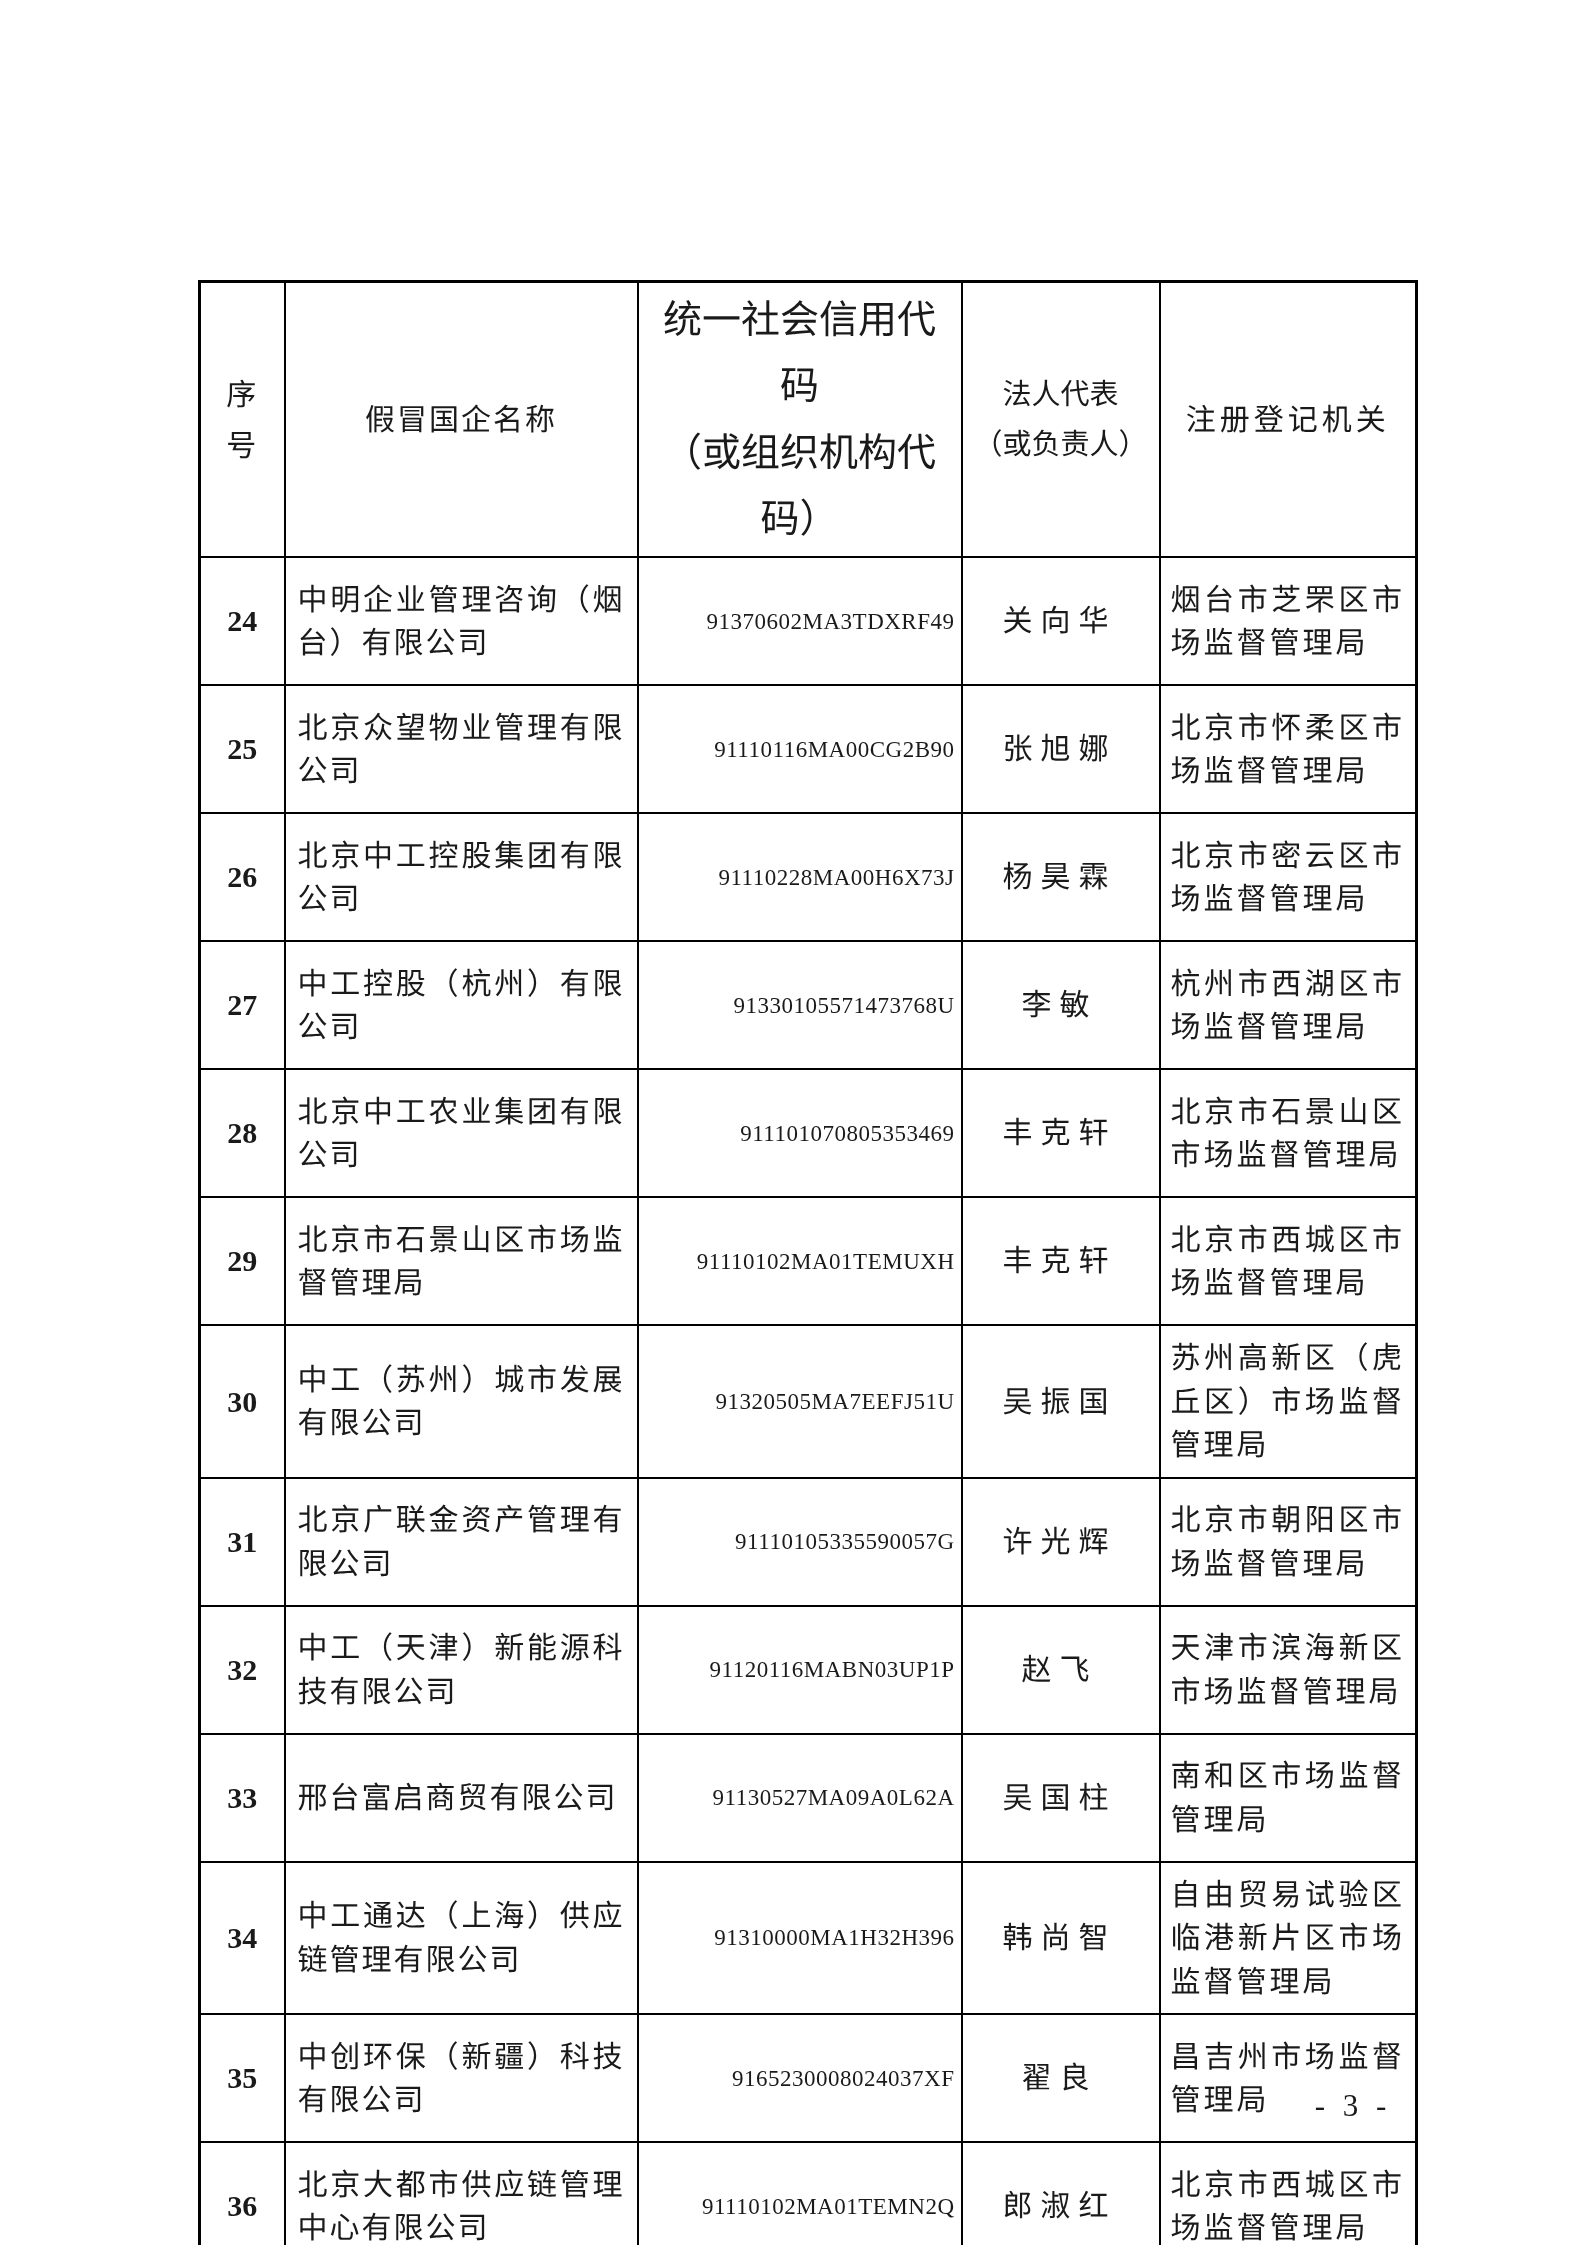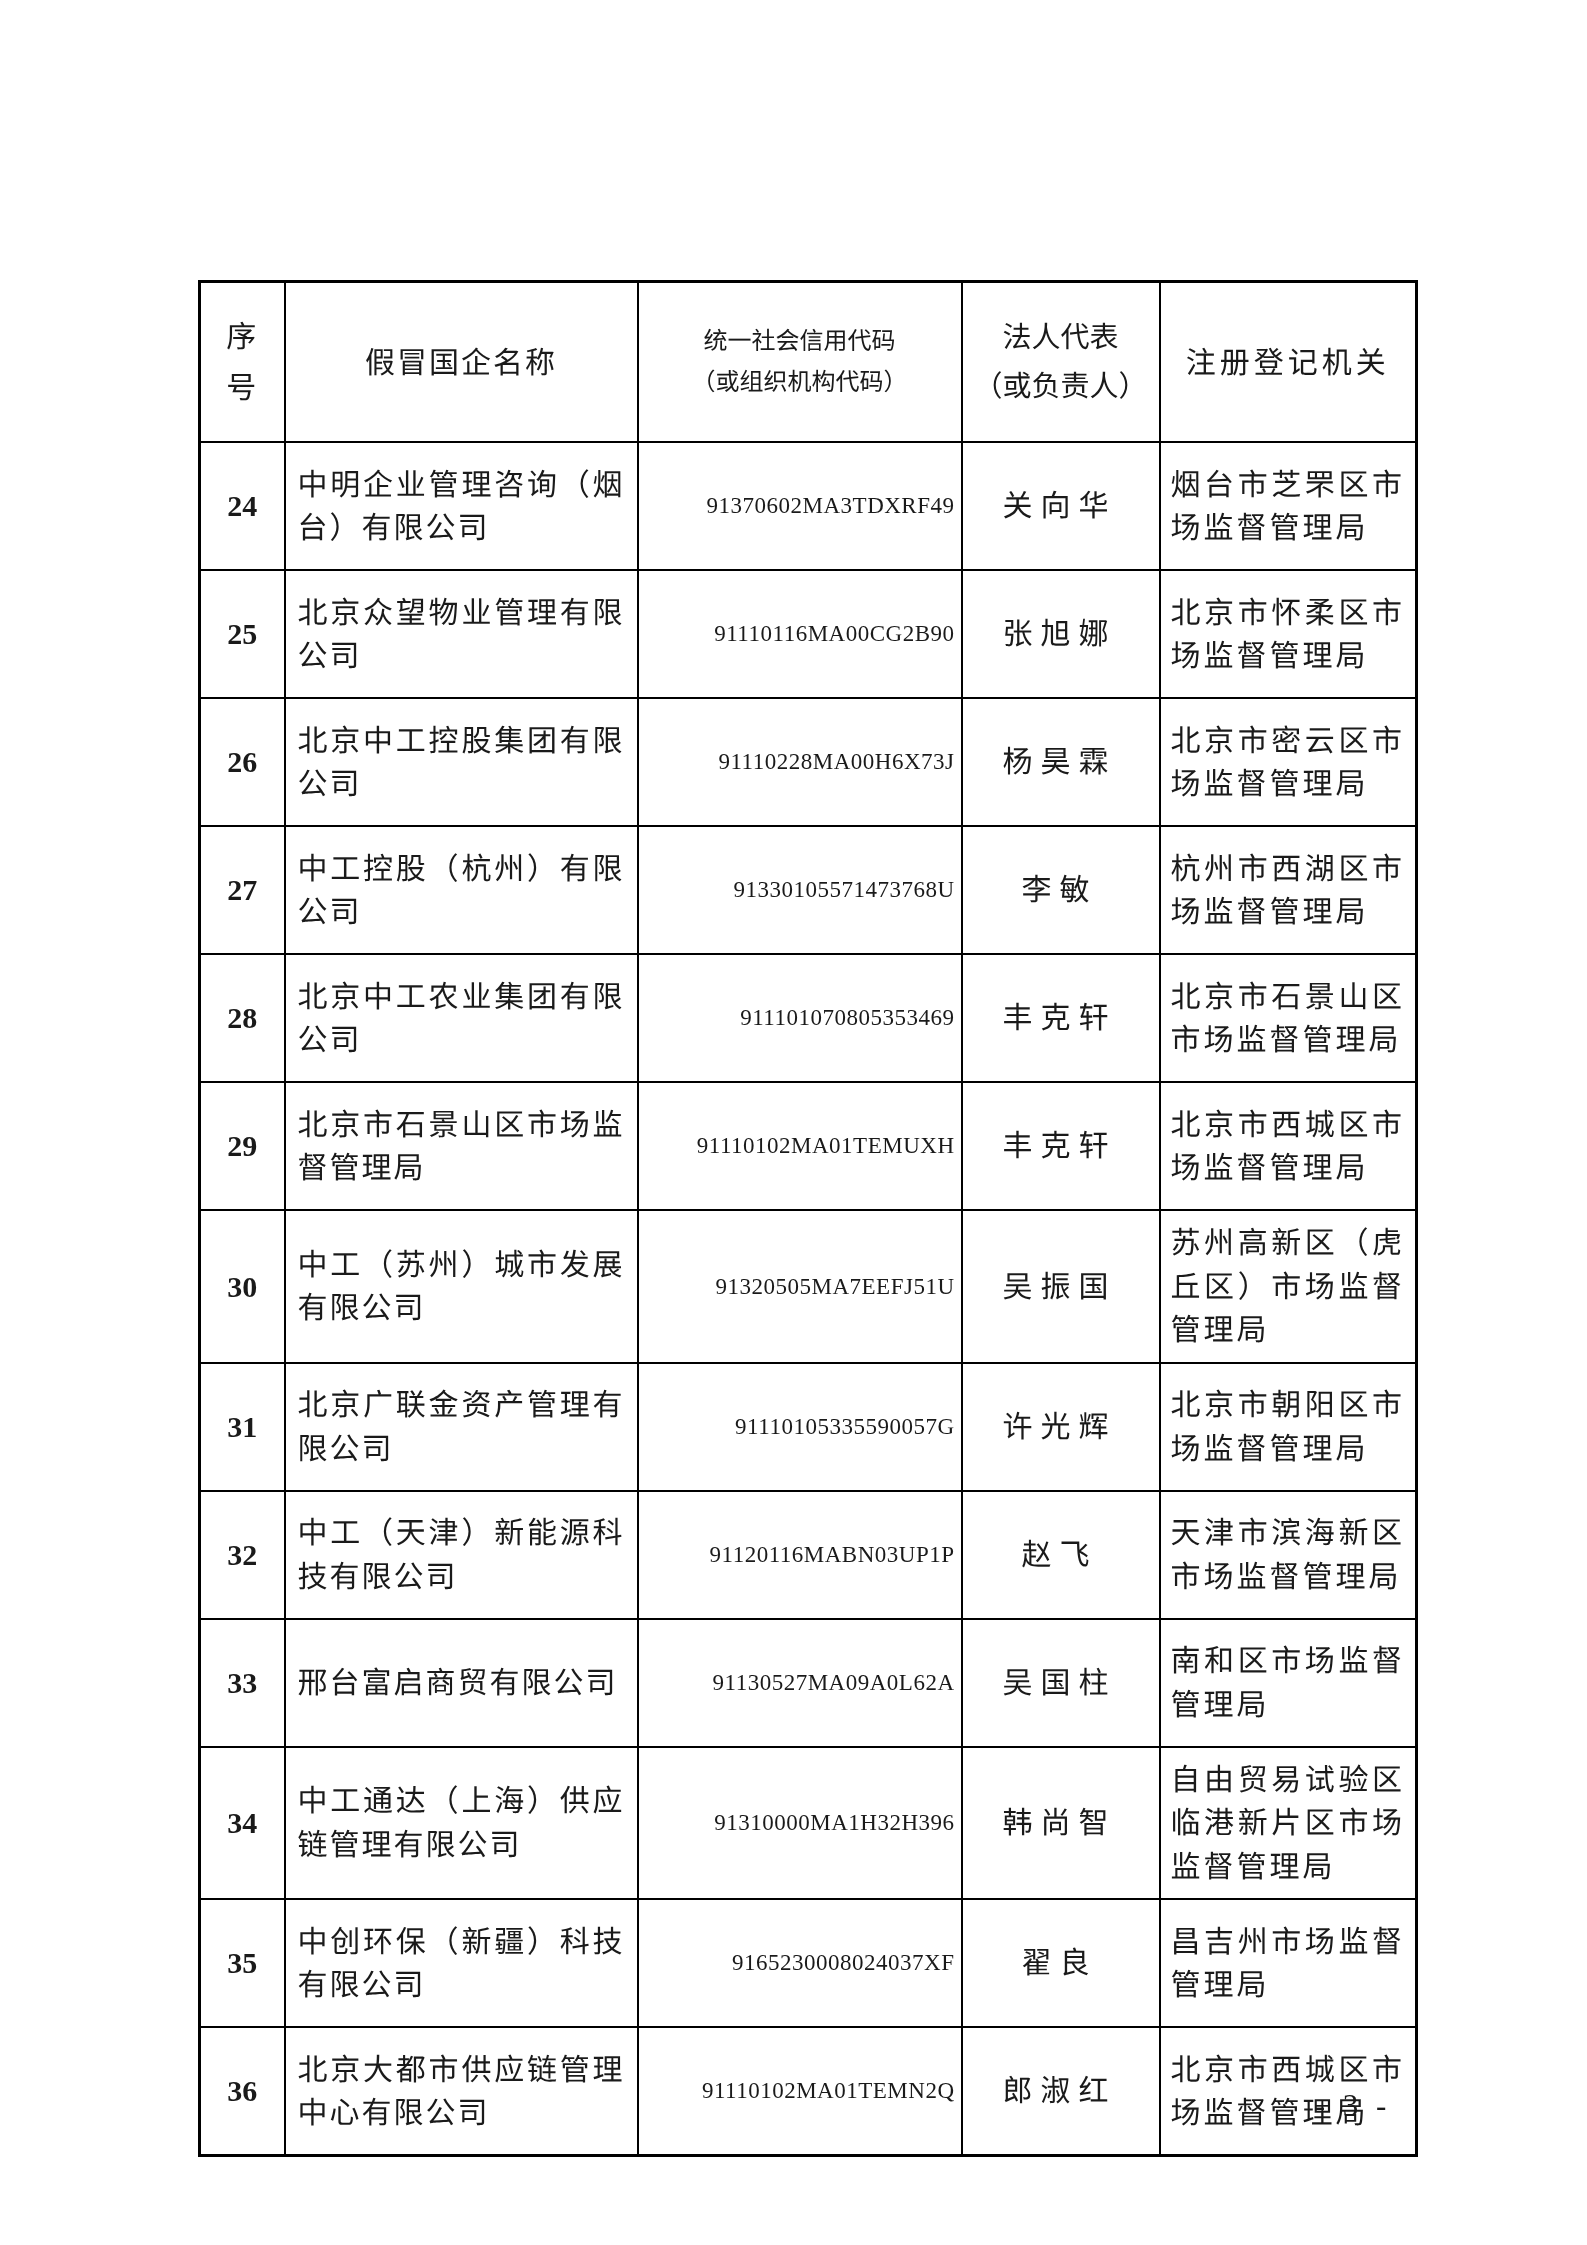--- a/index.html
+++ b/index.html
@@ -34,21 +34,21 @@
   .soe-table th {
     height: 150px;
     font-size: 30px;
     line-height: 1.7;
     text-align: center;
     white-space: pre-line;
     letter-spacing: 2px;
     padding: 4px 6px;
   }
   .soe-table th.h-code {
-    font-size: 24px;
+    font-size: 39px;
     letter-spacing: 0;
   }
   .soe-table th.h-rep {
     font-size: 29px;
     letter-spacing: 0;
   }
   .soe-table th.h-auth {
     letter-spacing: 4px;
   }
   .soe-table td {

